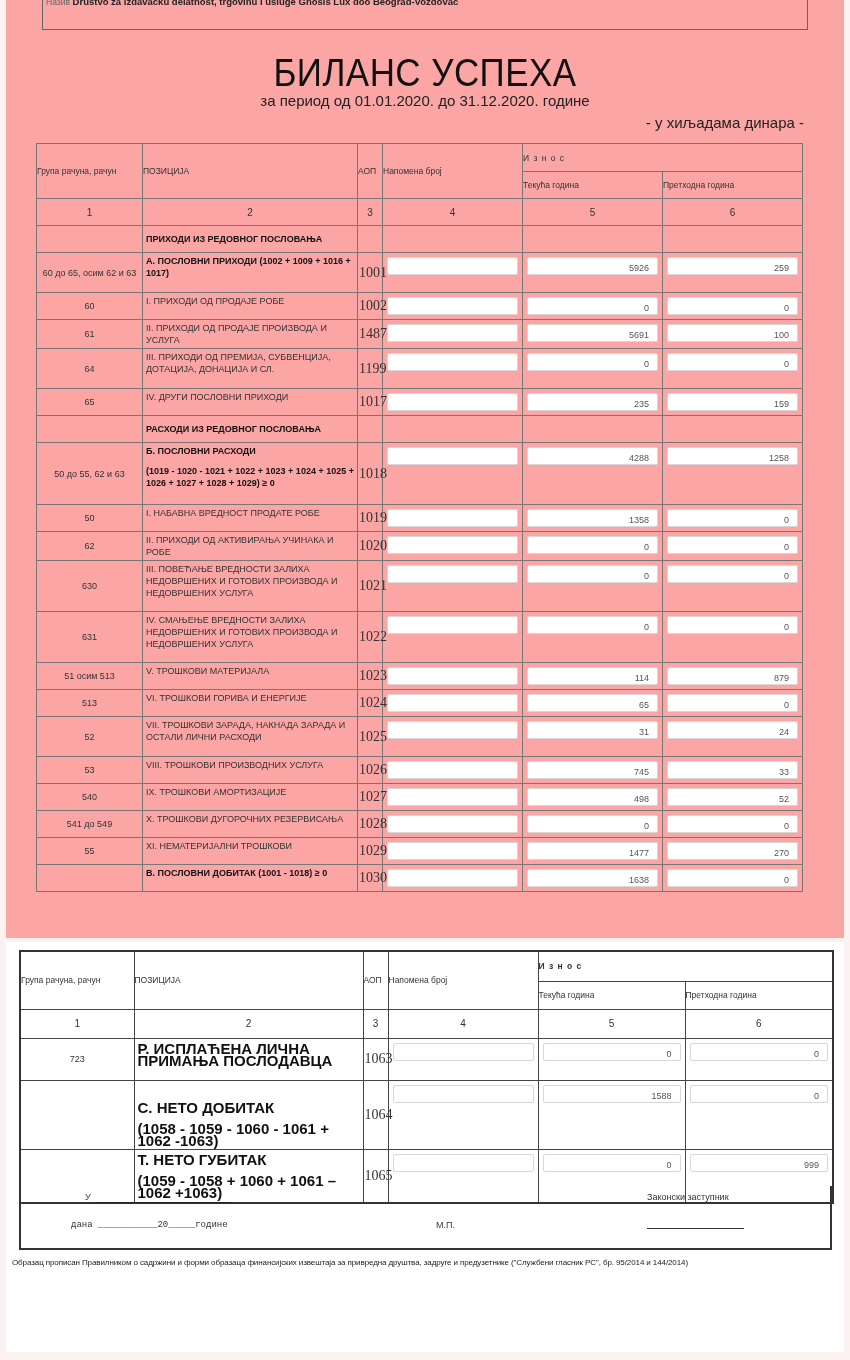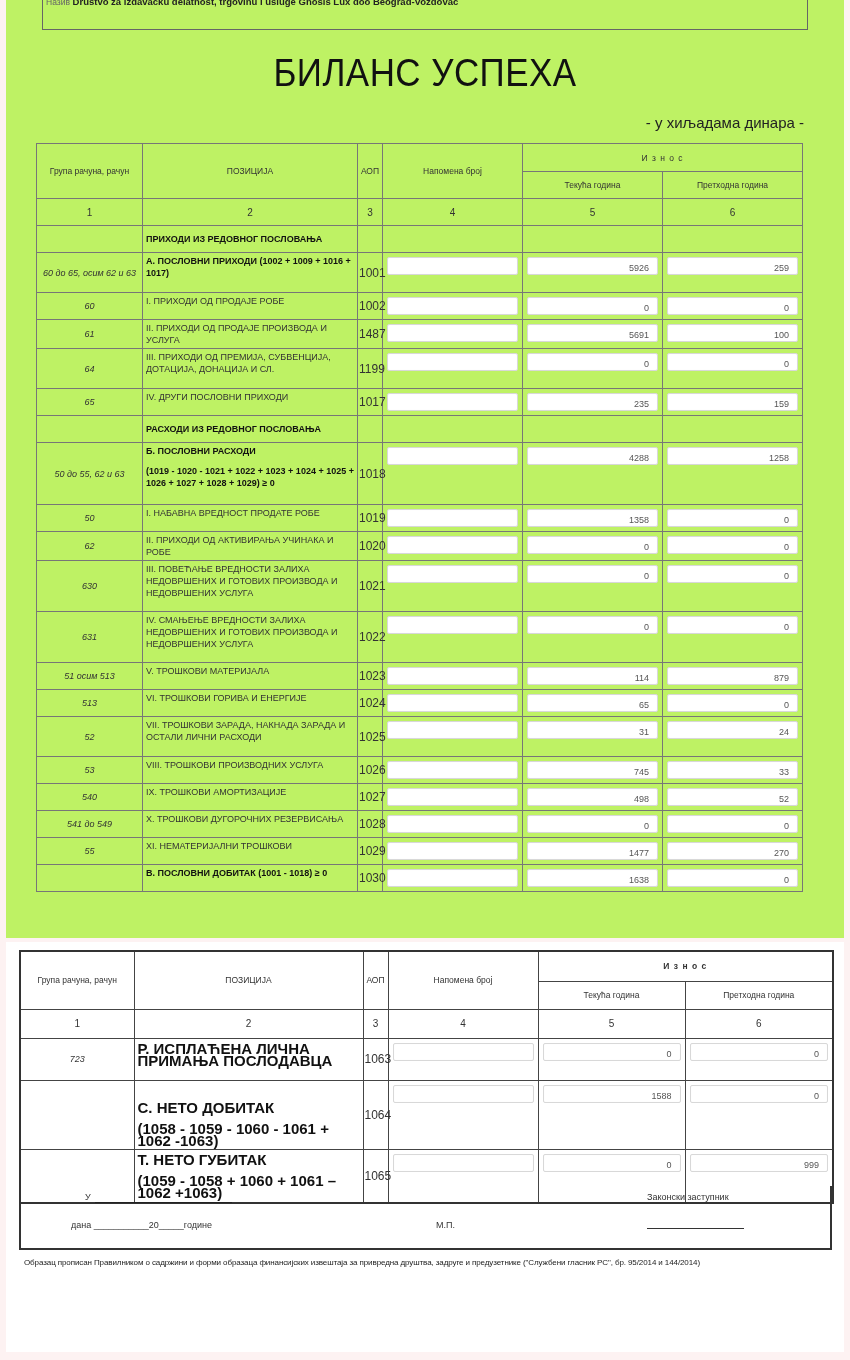--- a/index.html
+++ b/index.html
@@ -1,21 +1,21 @@
 <!DOCTYPE html>
 <html><head>
 <meta charset="utf-8">
 <style>
   * { box-sizing: border-box; margin: 0; padding: 0; }
   html, body { width: 850px; height: 1360px; background: #fdf2f2; overflow: hidden; }
   body { position: relative; font-family: "Liberation Sans", "DejaVu Sans", sans-serif; color: #222; }
 
   .page1 {
     position: absolute; left: 6px; top: 0; width: 838px; height: 938px;
-    background: #bef264;
+    background: #fca5a5;
   }
   .page2 {
     position: absolute; left: 6px; top: 942px; width: 838px; height: 410px;
     background: #fff;
   }
 
   
   .infobox {
     position: absolute; left: 36px; top: -6px; width: 766px; height: 36px;
     border: 1px solid #666; border-top: none;
@@ -41,68 +41,69 @@
     position: absolute; right: 40px; top: 114px; font-size: 15px; color: #222;
   }
 
   table.bs {
     position: absolute; border-collapse: collapse; table-layout: fixed;
     font-size: 9px;
   }
   table.bs td, table.bs th {
     border: 1px solid #777; vertical-align: middle; font-weight: normal;
   }
-  table.bs th { text-align: center; color: #333; font-size: 8.5px; }
+  table.bs th { text-align: left; color: #333; font-size: 8.5px; }
   table.bs .num { text-align: center; font-size: 10px; }
-  table.bs .grp { text-align: center; color: #333; font-style: italic; }
+  table.bs .grp { text-align: center; color: #333; }
   table.bs .pos { padding: 2px 3px; color: #333; line-height: 12px; vertical-align: top; }
   table.bs .pos.b { font-weight: bold; color: #111; margin-left: 32px; }
-  table.bs .aop { font-size: 12px; color: #333; padding-left: 1px; }
+  table.bs .aop { font-size: 14px; color: #333; padding-left: 1px; font-family: Liberation Serif, serif; }
   table.bs .cell { vertical-align: top; padding: 4px 4px; }
   .fld {
     width: 100%; height: 18px; border: 1px solid #d8d8d8; border-radius: 2px;
     background: #fff; font-size: 9px; color: #555; text-align: right;
     padding: 0 8px; line-height: 20px; box-shadow: inset 0 0 1px #eee;
     font-family: "Liberation Sans", sans-serif;
   }
   .sect td.pos { font-weight: bold; color: #111; vertical-align: middle; }
 
   .t1 { left: 36px; top: 143px; width: 766px; }
   .t2 { left: 19px; top: 950px; width: 813px; border: 2px solid #333; }
   .t2 th, .t2 td { border-color: #444 !important; }
   .t2 .pos.b { font-size: 15px; }
 
   .sign {
     position: absolute; left: 19px; top: 1186px; width: 813px; height: 64px;
     border: 2px solid #333; border-top: none; font-size: 9px; color: #333;
   }
   .sign .u { position: absolute; left: 64px; top: 6px; }
   .sign .uline { position: absolute; left: 74px; top: 16px; width: 137px; border-top: 1.5px solid #222; }
-  .sign .dana { position: absolute; left: 50px; top: 34px; }
+  .sign .dana { position: absolute; left: 50px; top: 34px; font-family: Liberation Mono, monospace; }
   .sign .mp { position: absolute; left: 395px; top: 34px; padding-left: 20px; }
   .sign .zak { position: absolute; left: 626px; top: 6px; }
   .sign .zline { position: absolute; left: 626px; top: 42px; width: 97px; border-top: 1px solid #333; }
 
   .footer {
-    position: absolute; left: 24px; top: 1258px; font-size: 8px; color: #222; white-space: nowrap;
+    position: absolute; left: 12px; top: 1258px; font-size: 8px; color: #222; white-space: nowrap;
     letter-spacing: -0.1px;
   }
 </style>
 </head>
 <body>
 
 <div class="page1">
   <div class="infobox">
     <div class="line">
       <span class="lbl">Назив</span>
       <span class="val">Drustvo za izdavacku delatnost, trgovinu i usluge Gnosis Lux doo Beograd-Vozdovac</span>
     </div>
   </div>
 
   <div class="title">БИЛАНС УСПЕХА</div>
+  <div class="subtitle">за период од 01.01.2020. до 31.12.2020. године</div>
   <div class="unit">- у хиљадама динара -</div>
 </div>
 
 <table class="bs t1">
   <colgroup>
     <col style="width:106px">
       <col style="width:215px">
       <col style="width:25px">
     <col style="width:140px">
       <col style="width:140px">

